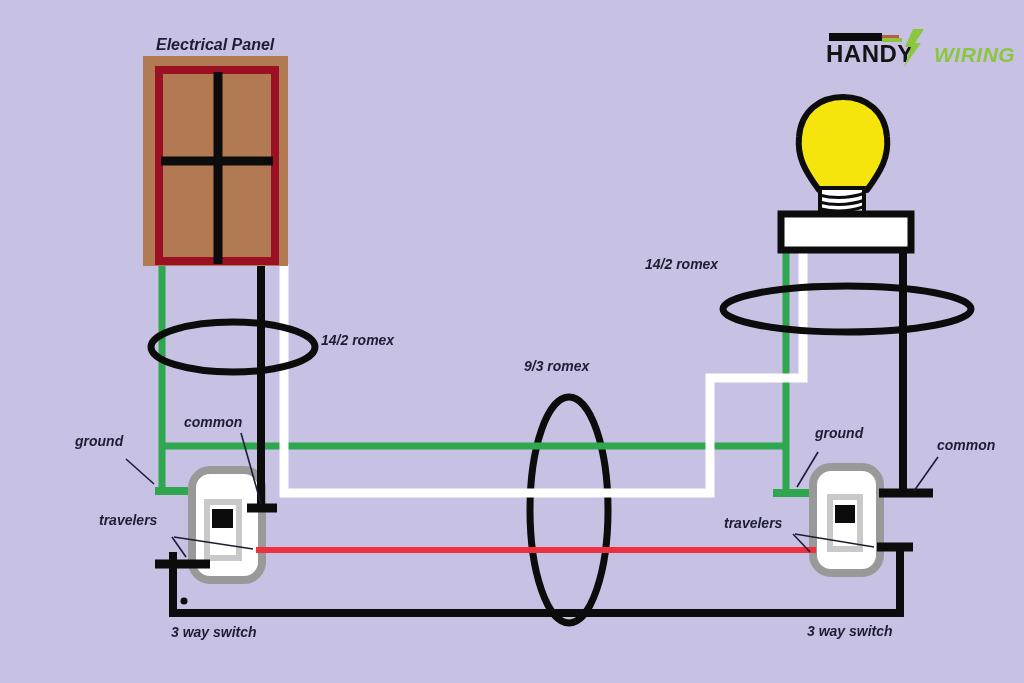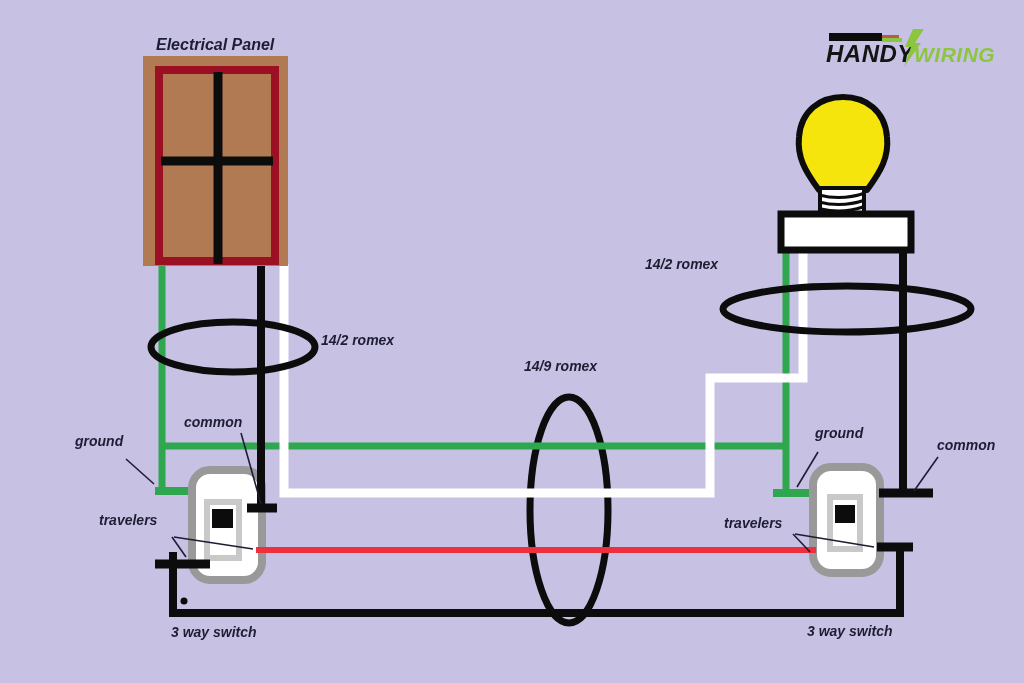--- a/index.html
+++ b/index.html
@@ -20,22 +20,22 @@
   .wire-white{stroke:var(--white,#ffffff);}
   .wire-black{stroke:var(--black,#0c0c0c);}
   .wire-red{stroke:var(--red,#ee2f3e);}
   .ellipse{stroke:var(--black,#0c0c0c);fill:none;}
   .pointer{stroke:var(--ink,#1d1d33);stroke-width:1.6;}
   
   #logo{position:absolute;left:820px;top:25px;width:195px;height:50px;}
   .logo-bar{position:absolute;left:9px;top:8px;width:53px;height:8px;background:var(--black,#111);}
   .logo-stripe-red{position:absolute;left:62px;top:9.5px;width:17px;height:3px;background:var(--stripe_red,#b85c45);}
   .logo-stripe-green{position:absolute;left:62px;top:13px;width:20px;height:3.5px;background:var(--logo_green,#8cc63e);}
-  .logo-handy{position:absolute;left:6px;top:15px;font-size:24px;font-weight:900;font-style:italic;color:#141414;letter-spacing:.5px;}
-  .logo-wiring{position:absolute;left:94px;top:18px;font-size:21px;font-weight:900;font-style:italic;color:var(--logo_green,#8cc63e);letter-spacing:.5px;}
+  .logo-handy{position:absolute;left:6px;top:15px;font-size:24px;font-weight:900;color:#141414;letter-spacing:.5px;}
+  .logo-wiring{position:absolute;left:114px;top:18px;font-size:21px;font-weight:900;font-style:italic;color:var(--logo_green,#8cc63e);letter-spacing:.5px;}
   .logo-bolt{position:absolute;left:81px;top:4px;}
 </style>
 </head>
 <body>
 
 <div id="stage">
 
   <svg id="diagram" width="1024" height="683" viewBox="0 0 1024 683">
 
     <ellipse class="ellipse" cx="569" cy="510" rx="39" ry="113" stroke-width="7"></ellipse>
@@ -105,21 +105,21 @@
       <line class="pointer" x1="174" y1="537" x2="253" y2="549"></line>
       <line class="pointer" x1="818" y1="452" x2="797" y2="487"></line>
       <line class="pointer" x1="938" y1="457" x2="914" y2="491"></line>
       <line class="pointer" x1="793" y1="534" x2="810" y2="552"></line>
       <line class="pointer" x1="795" y1="534" x2="874" y2="547"></line>
     </g>
   </svg>
 
   <div class="lbl panel-title" style="left:156px;top:37px;">Electrical Panel</div>
   <div class="lbl" style="left:321px;top:333px;">14/2 romex</div>
-  <div class="lbl" style="left:524px;top:359px;">14/9 romex</div>
+  <div class="lbl" style="left:524px;top:359px;">9/3 romex</div>
   <div class="lbl" style="left:645px;top:257px;">14/2 romex</div>
 
   <div class="lbl" style="left:75px;top:434px;">ground</div>
   <div class="lbl" style="left:184px;top:415px;">common</div>
   <div class="lbl" style="left:99px;top:513px;">travelers</div>
   <div class="lbl" style="left:171px;top:625px;">3 way switch</div>
 
   <div class="lbl" style="left:815px;top:426px;">ground</div>
   <div class="lbl" style="left:937px;top:438px;">common</div>
   <div class="lbl" style="left:724px;top:516px;">travelers</div>

